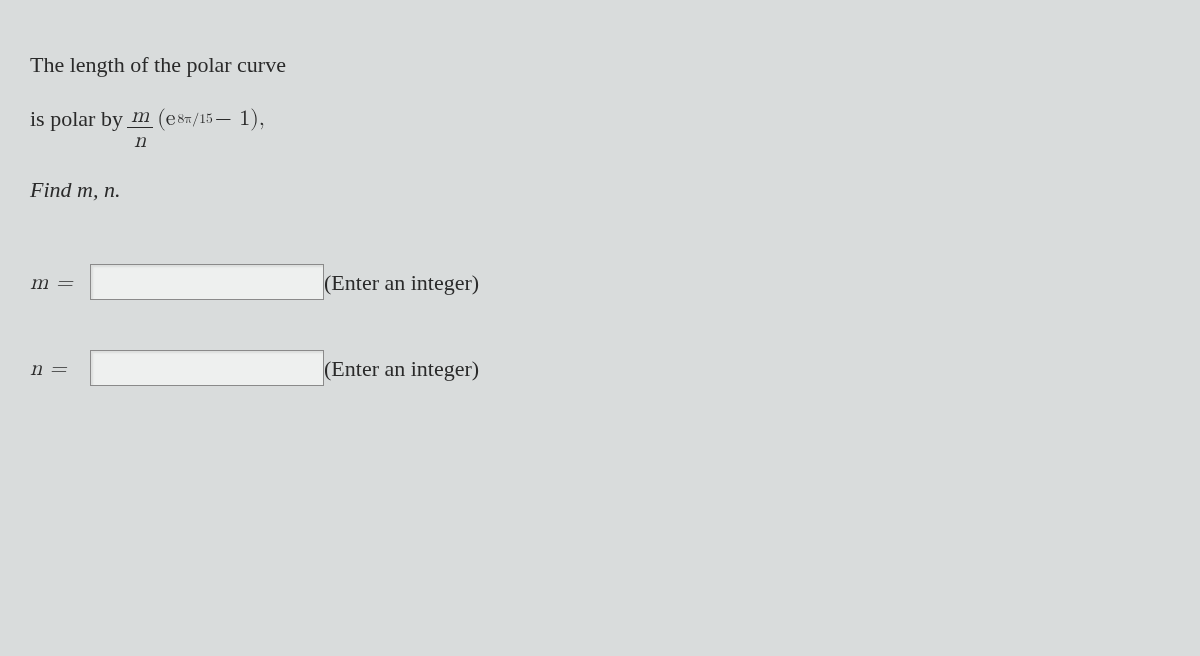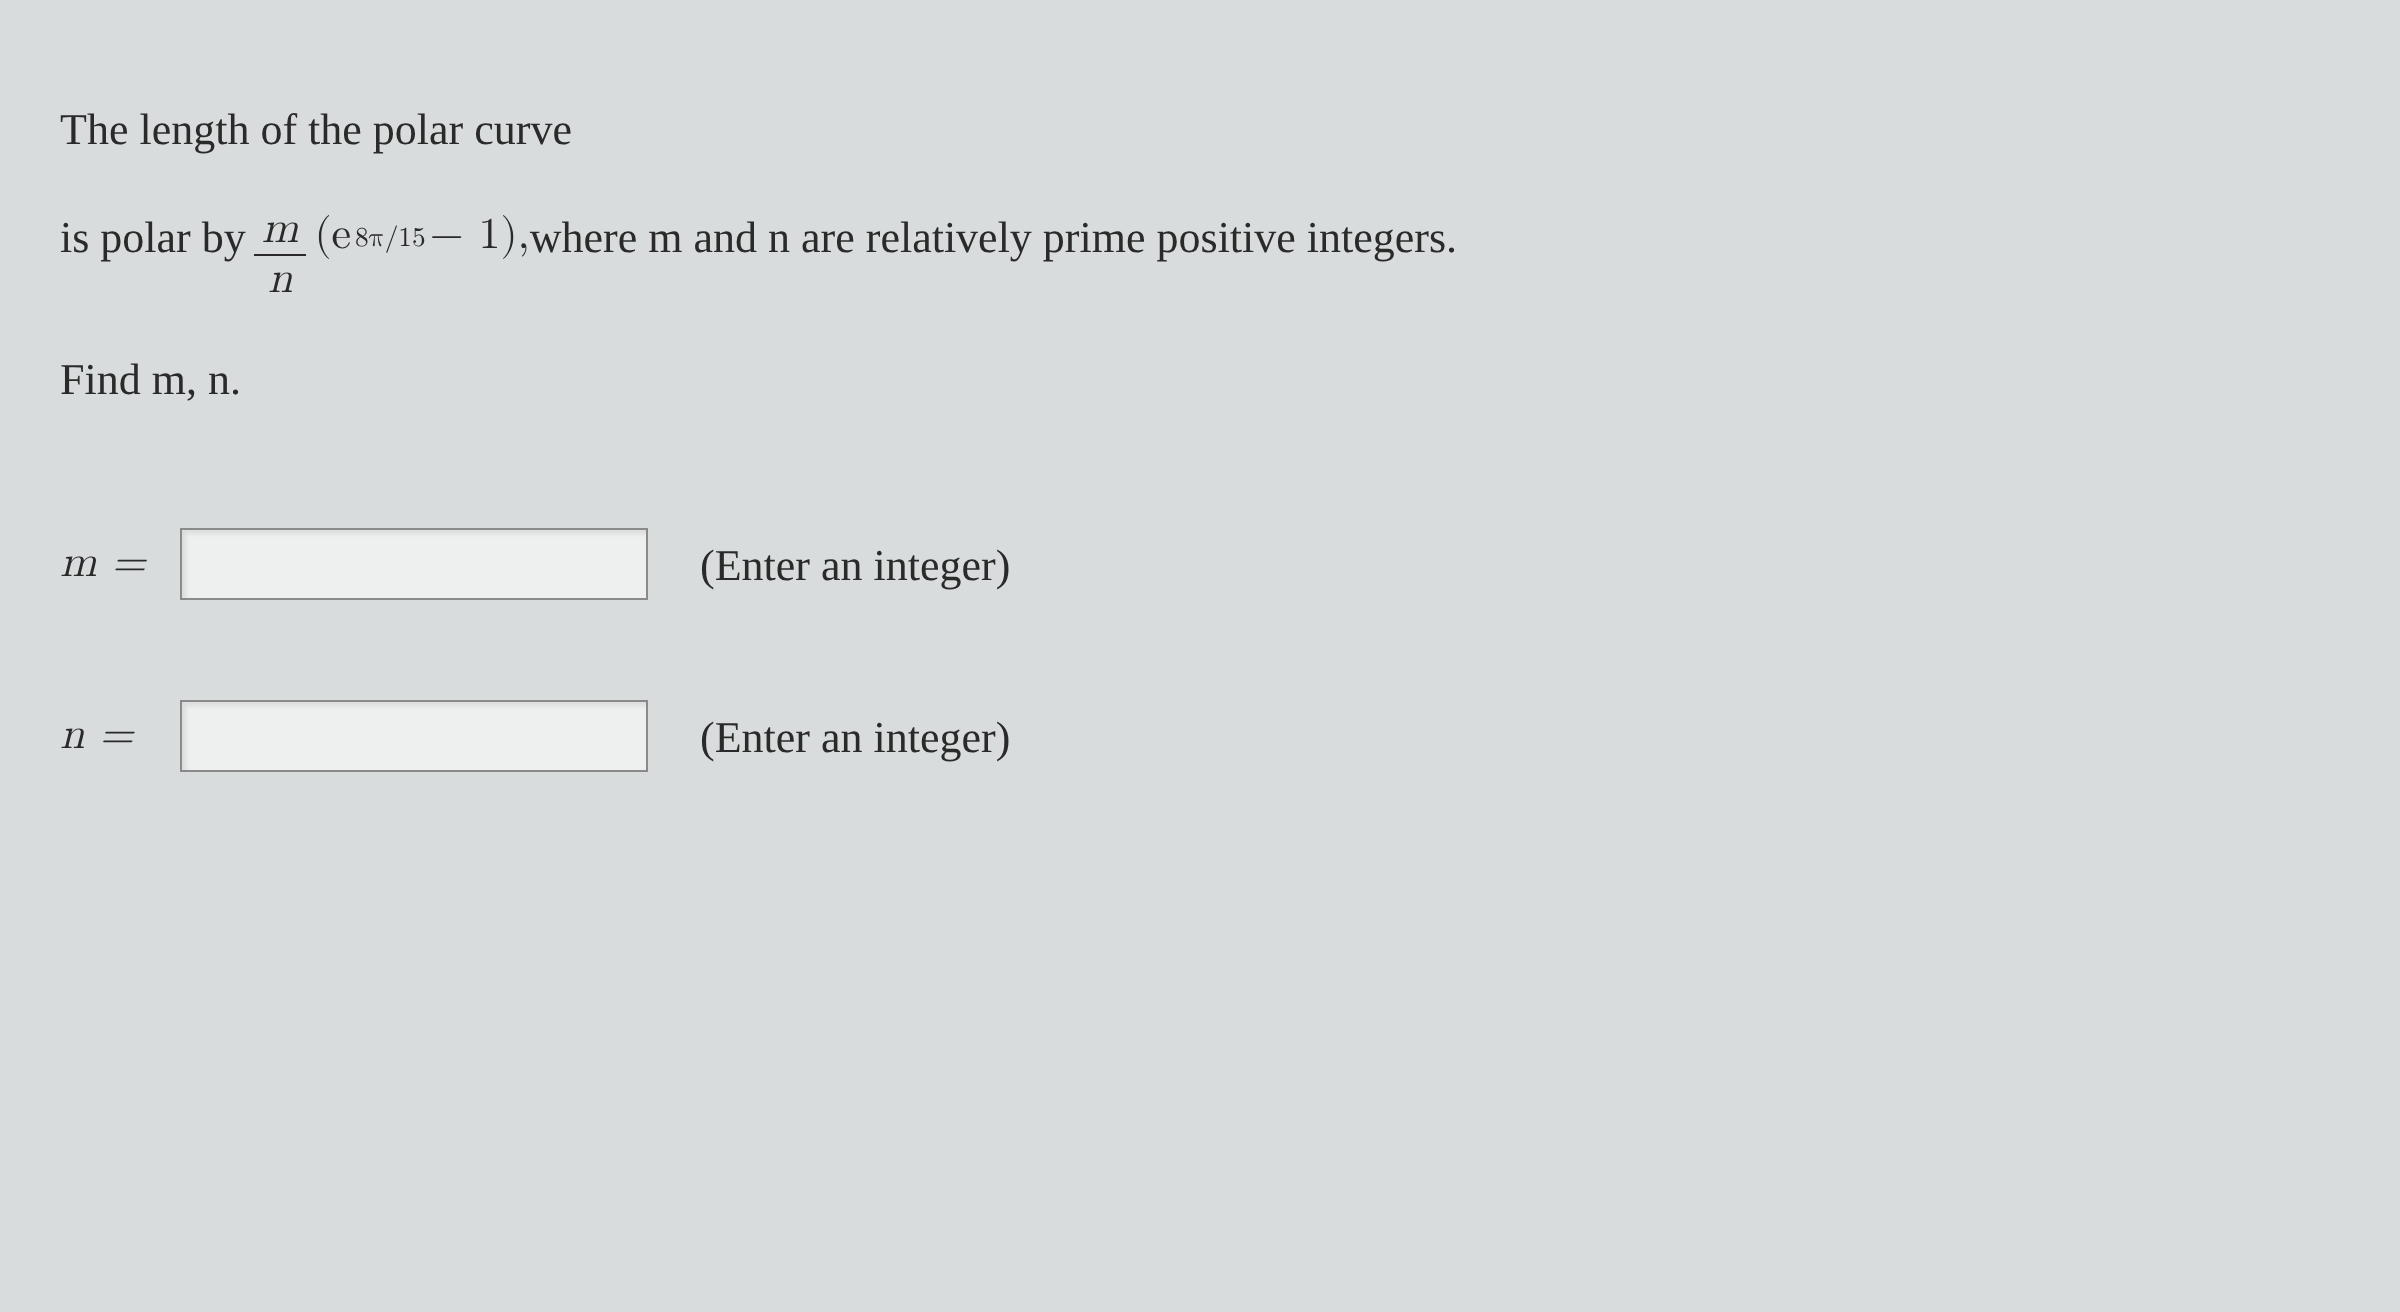--- a/index.html
+++ b/index.html
@@ -68,21 +68,20 @@
     width: 220px;
     height: 30px;
     font-size: 18px;
     border: 1px solid #8a8a8a;
     background: #eef0ef;
     box-shadow: inset 2px 2px 2px rgba(0,0,0,0.08);
     padding: 2px 6px;
     font-family: Georgia, serif;
   }
   .answer-hint {
-    margin-left: 26px;
     text-align: center;
   }
   .eqline {
     display:inline-flex;
     align-items:center;
     gap:2px;
   }
 </style>
 </head>
 <body>
@@ -98,24 +97,23 @@
     <span>is polar by </span>
     <span class="math frac">
       <span class="num">m</span>
       <span class="den">n</span>
     </span>
     <span class="math eqline">
       <span class="upright"> (e</span>
         <sup class="upright">8π/15</sup>
         <span class="upright"> − 1), </span>
     </span>
-    <span>where m and n are relatively prime positive integers.</span>
   </div>
 
-  <div class="line" style="margin-top:18px;">
+  <div class="line" style="margin-top:18px;font-style:italic;">
     <span>Find m, n.</span>
   </div>
 
   <div class="answer-block">
 
     <div class="answer-row">
       <span class="answer-label">m = </span>
       <input class="answer-input" type="text" value="" style="">
       <span class="answer-hint">(Enter an integer)</span>
     </div>

